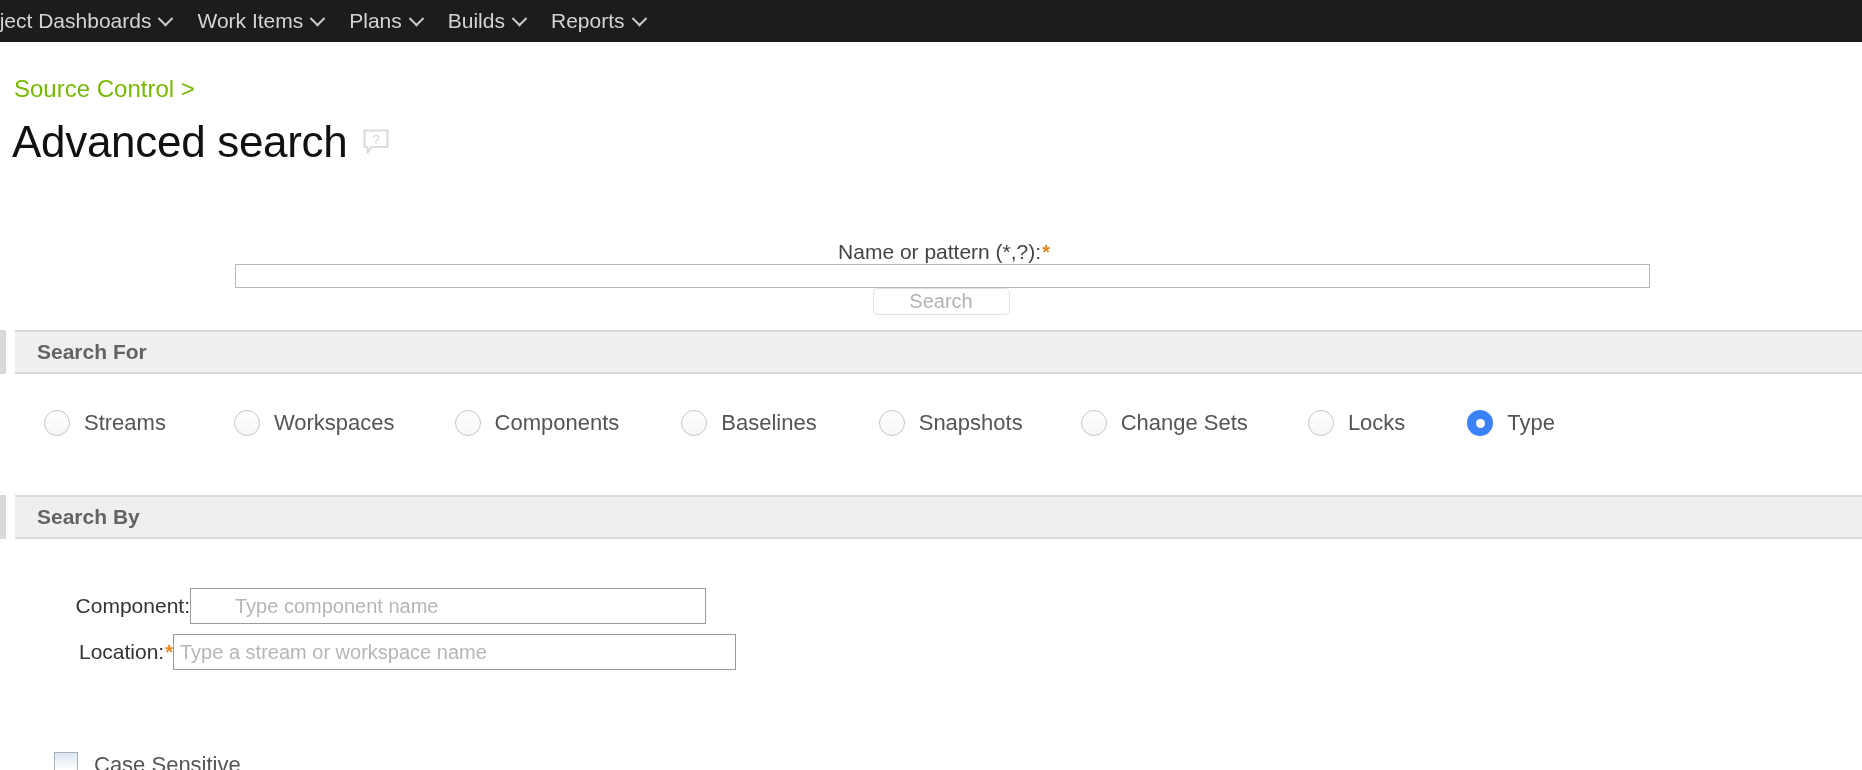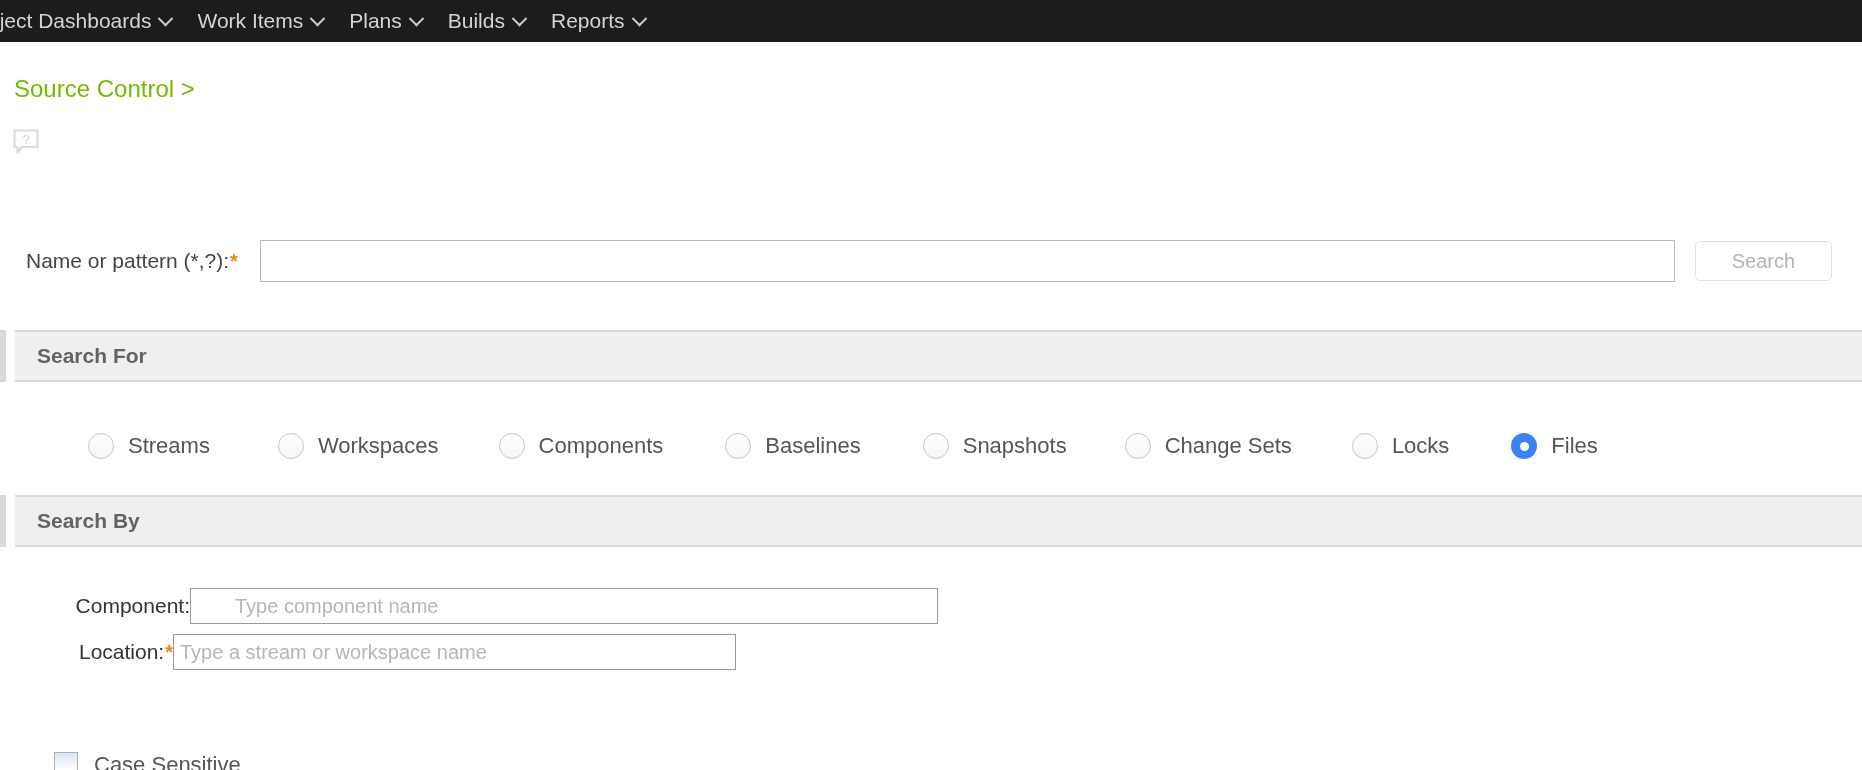--- a/index.html
+++ b/index.html
@@ -65,21 +65,21 @@
     width: 28px; height: 28px;
     position: relative;
     cursor: pointer;
   }
   .help-icon svg { display: block; }
 
   
   .pattern-row {
     position: absolute; top: 240px; left: 0;
     width: 1862px; height: 42px;
-    display: flex; align-items: center;
+    display: flex; align-items: center; flex-direction: column;
   }
   .pattern-label {
     font-size: 21px;
     color: #444444;
     margin-left: 26px;
     white-space: nowrap;
   }
   .req { color: #e8851a; font-weight: bold; font-size: 20px; margin-left: 1px; }
   .pattern-input {
     margin-left: 22px;
@@ -101,21 +101,21 @@
     color: #b3b3b3;
     font-size: 20px;
     font-family: "Liberation Sans", sans-serif;
     cursor: default;
   }
 
   
   .section-header {
     position: absolute;
     left: 15px; right: 0;
-    height: 52px;
+    height: 44px;
     background: #efefef;
     border-top: 2px solid #d9d9d9;
     border-bottom: 2px solid #d9d9d9;
     display: flex; align-items: center;
   }
   .section-header::before {
     content: "";
     position: absolute;
     left: -15px; top: -2px; bottom: -2px;
     width: 6px;
@@ -125,23 +125,23 @@
     font-size: 21px;
     font-weight: bold;
     color: #636363;
     margin-left: 22px;
   }
   #search-for-header { top: 330px; }
   #search-by-header  { top: 495px; }
 
   
   .radio-row {
-    position: absolute; top: 420px; left: 0;
+    position: absolute; top: 397px; left: 0;
     width: 1862px; height: 52px;
-    display: flex;  padding-left: 44px;
+    display: flex; 
   }
   .radio-opt {
     display: flex; align-items: center;
     gap: 14px;
     cursor: pointer;
     white-space: nowrap;
   }
   .radio-mark {
     width: 26px; height: 26px;
     border-radius: 50%;
@@ -182,21 +182,21 @@
     height: 36px;
     border: 1px solid #9a9a9a;
     background: #ffffff;
     font-size: 20px;
     padding: 0 6px;
     color: #333;
     outline: none;
     font-family: "Liberation Sans", sans-serif;
   }
   .field-input::placeholder { color: #b6b6b6; }
-  #component-input { width: 748px; padding-left: 44px; }
+  #component-input { width: 516px; padding-left: 44px; }
   #location-input  { width: 563px; }
   #component-label { width: 145px; margin-left: 45px; }
   #location-label  { width: 128px; margin-left: 45px; }
 
   
   .case-row {
     position: absolute; top: 752px; left: 0;
     display: flex; align-items: flex-start; gap: 16px;
   }
   .checkbox-mark {
@@ -230,20 +230,21 @@
   </div>
   <div class="nav-item">
     <span>Reports</span>
     <i class="caret"></i>
   </div>
 </div>
 
 <div class="breadcrumb">Source Control &gt;</div>
 
 <div class="page-title-row">
+  <div class="page-title">Advanced search</div>
   <div class="help-icon">
     <svg width="28" height="28" viewBox="0 0 28 28">
       <path d="M2.5 2.5 H25.5 V19 H9.5 L5.5 24.5 V19 H2.5 Z" fill="#ffffff" stroke="#dcdcdc" stroke-width="2.2" stroke-linejoin="round"></path>
       <text x="14" y="15.5" font-family="Liberation Sans, sans-serif" font-size="13" fill="#d5d5d5" text-anchor="middle">?</text>
     </svg>
   </div>
 </div>
 
 <div class="pattern-row">
   <label class="pattern-label">
@@ -281,21 +282,21 @@
   <div class="radio-opt" style="margin-left:58px">
     <span class="radio-mark"></span>
     <span class="radio-label">Change Sets</span>
   </div>
   <div class="radio-opt" style="margin-left:60px">
     <span class="radio-mark"></span>
     <span class="radio-label">Locks</span>
   </div>
   <div class="radio-opt selected" style="margin-left:62px">
     <span class="radio-mark"></span>
-    <span class="radio-label">Files</span>
+    <span class="radio-label">Type</span>
   </div>
 </div>
 
 <div class="section-header" id="search-by-header">
   <span class="section-title">Search By</span>
 </div>
 
 <div class="field-row" id="component-row">
   <label class="field-label" id="component-label">Component:</label>
   <input class="field-input" id="component-input" type="text" placeholder="Type component name" style="">

